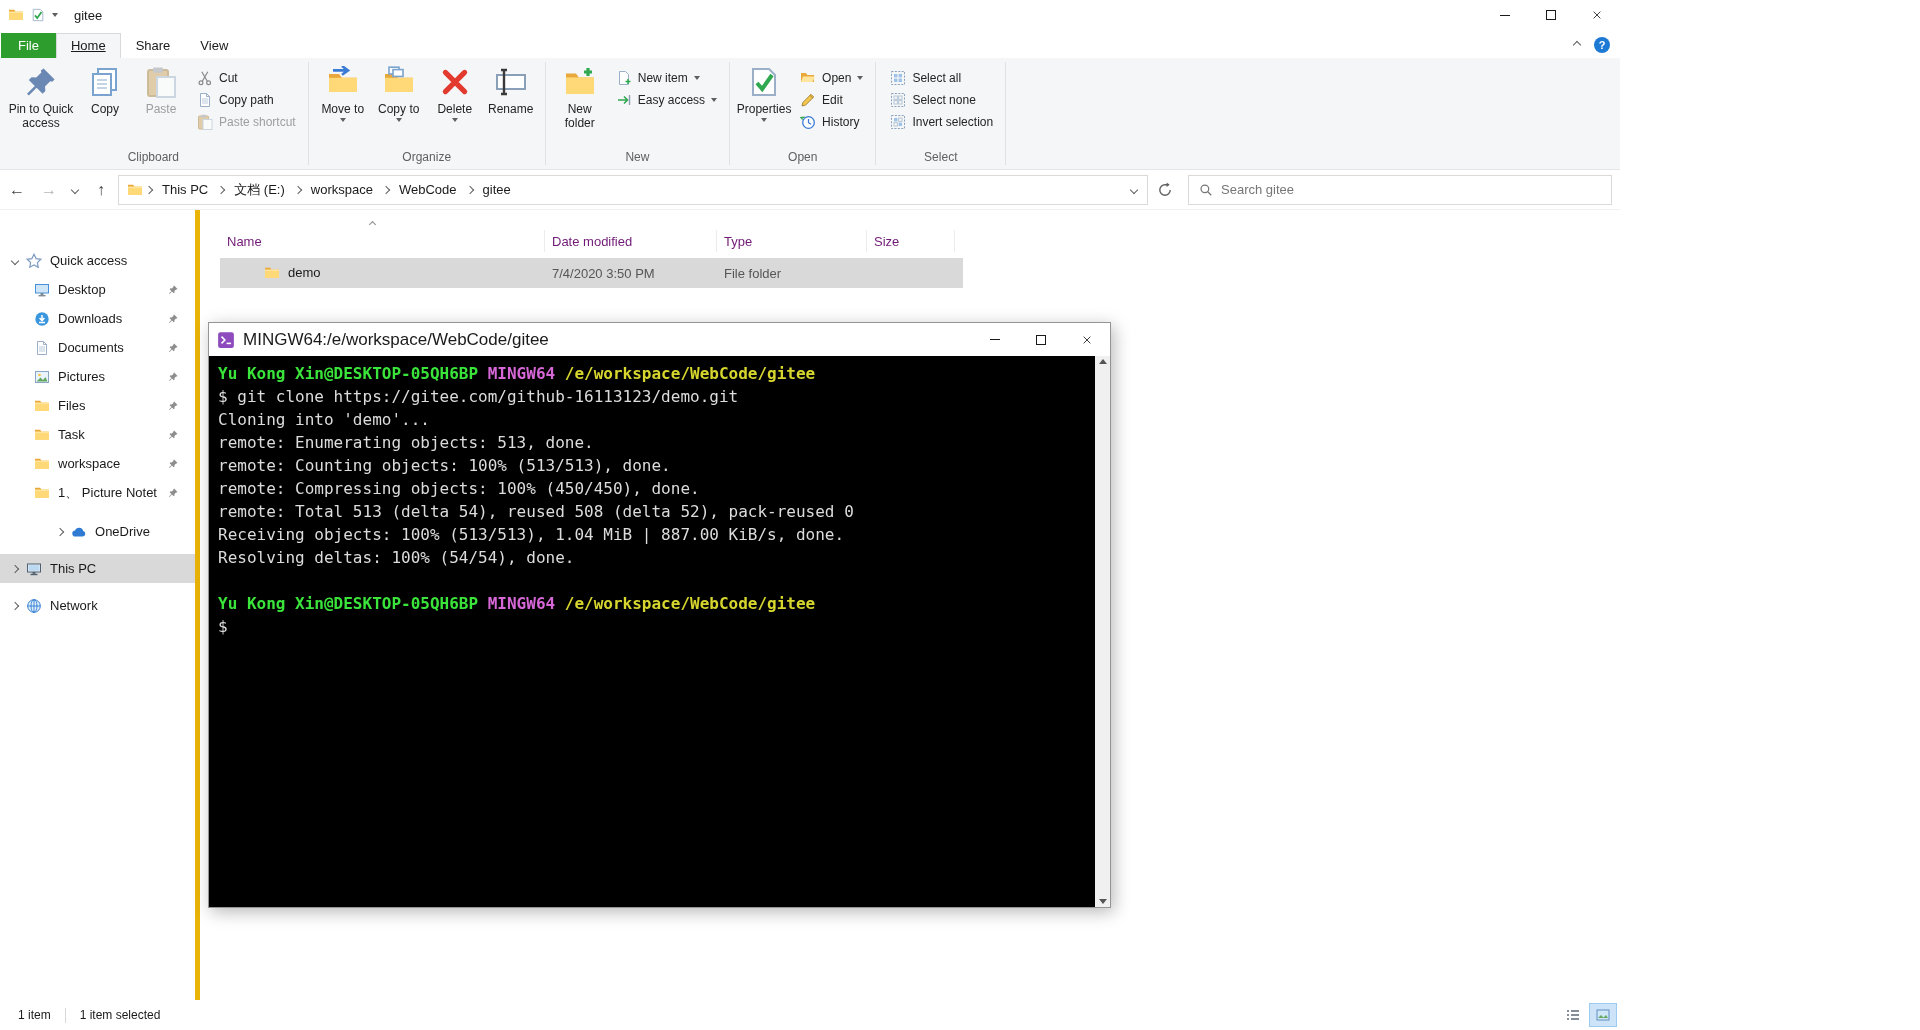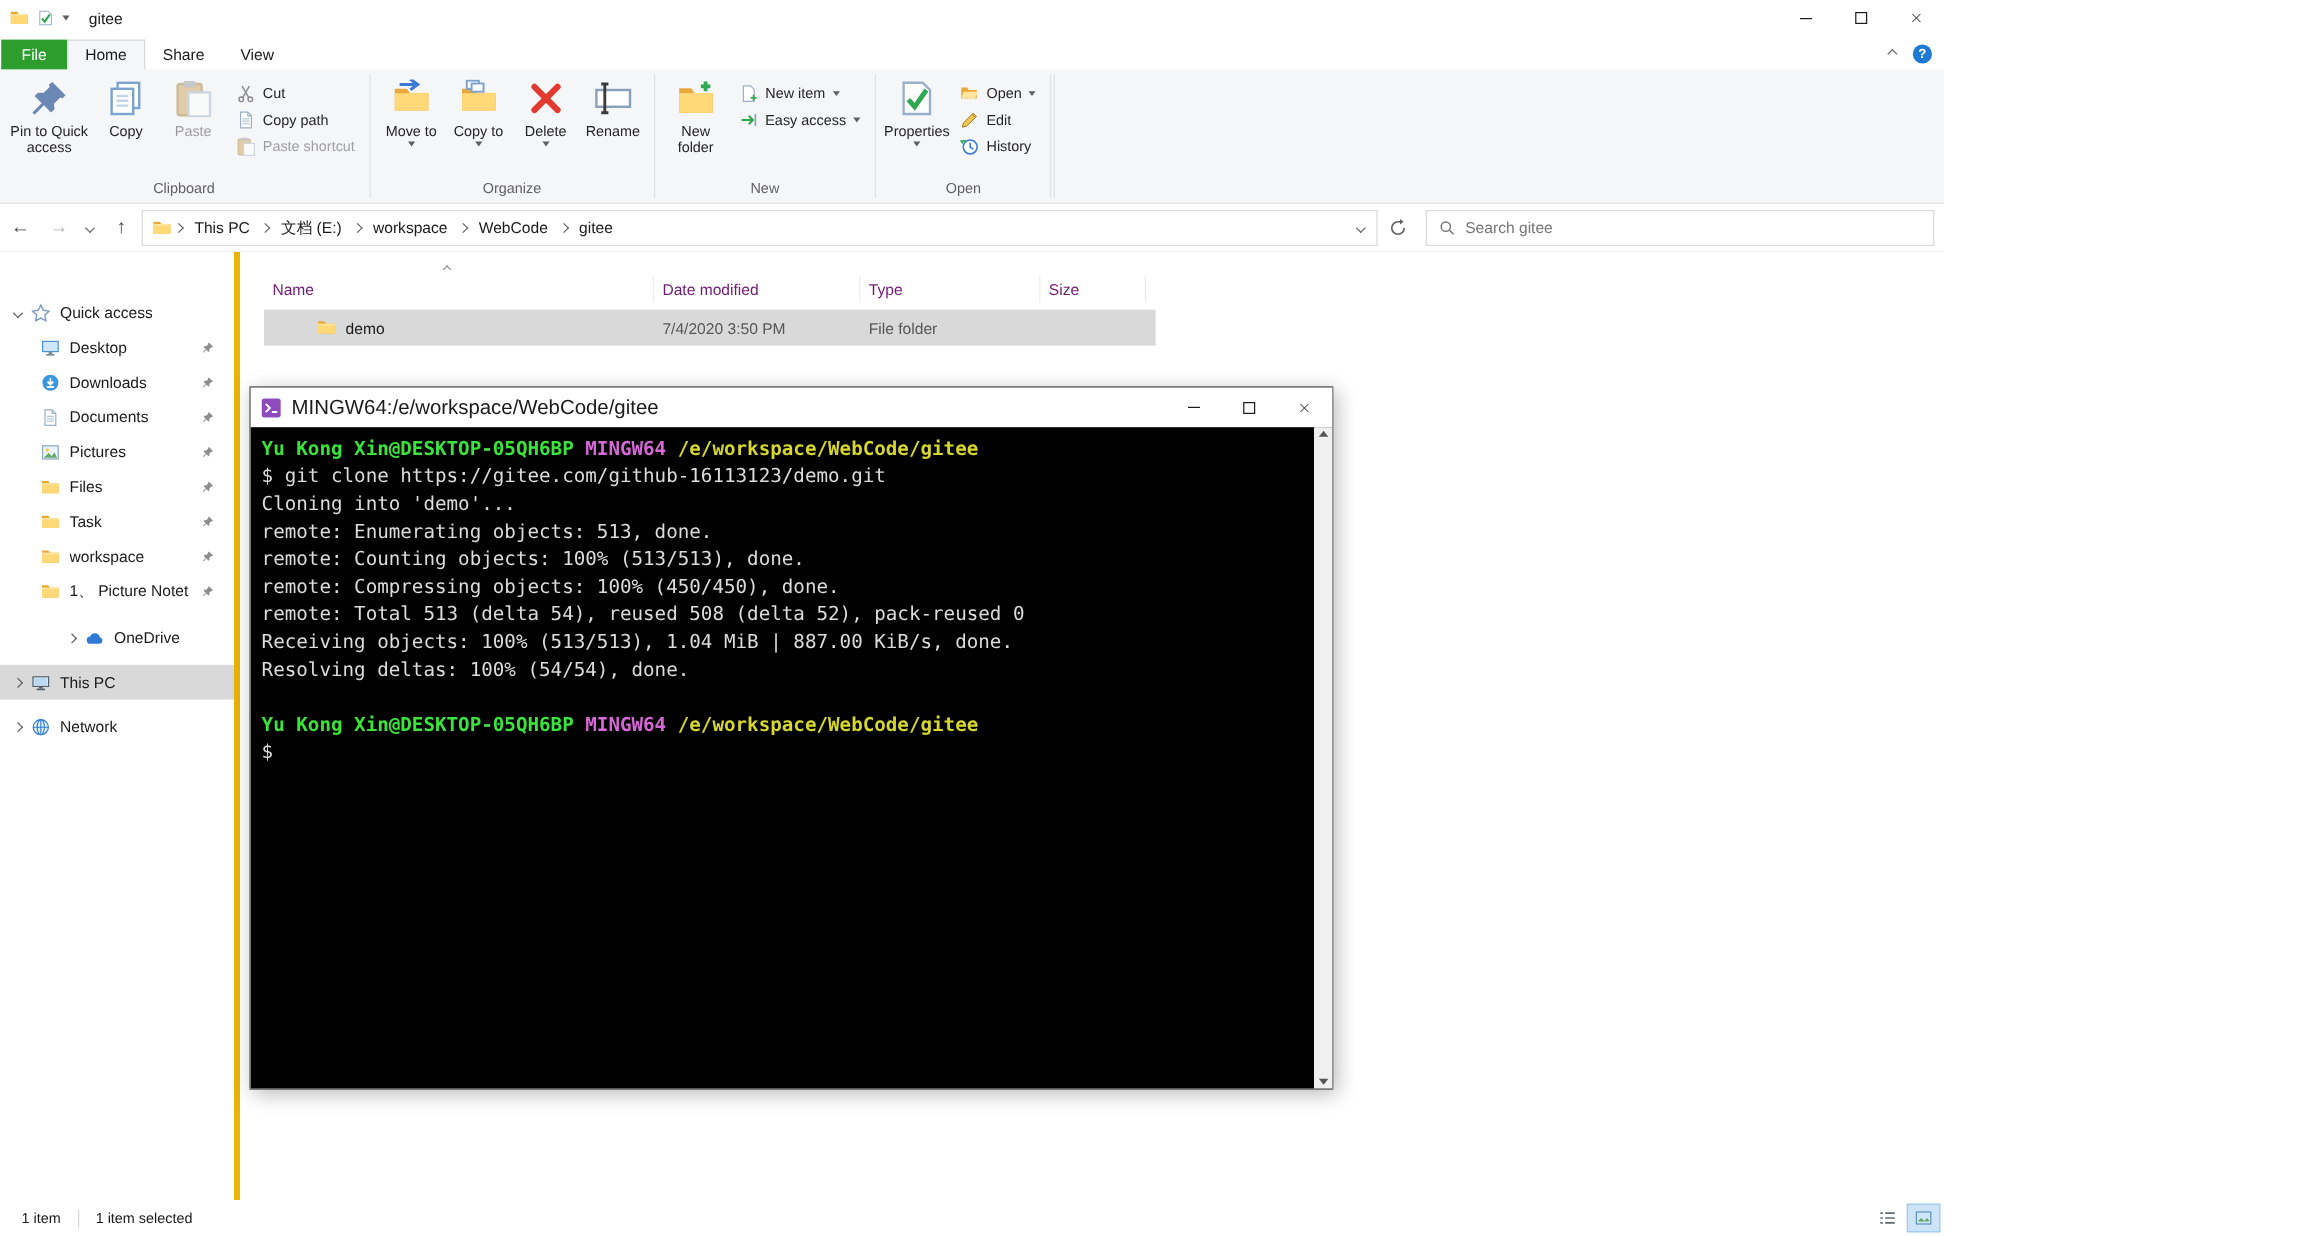--- a/index.html
+++ b/index.html
@@ -21,21 +21,21 @@
   .dd-down { width:0; height:0; border-left:3.5px solid transparent; border-right:3.5px solid transparent; border-top:4px solid #5f5f5f; display:inline-block; }
   .chev { display:inline-block; width:6px; height:6px; border-right:1.4px solid #5f5f5f; border-bottom:1.4px solid #5f5f5f; }
   .chev.right { transform:rotate(-45deg); }
   .chev.down { transform:rotate(45deg); }
   .chev.up { transform:rotate(-135deg); }
 
   
   .tabrow { height:28px; display:flex; align-items:flex-end; background:#fff; flex:none; }
   .file-tab { background:#2d9e2d; color:#fff; font-size:13px; padding:5px 17px; margin-left:1px; }
   .tab { font-size:13px; padding:5px 15px; color:#1a1a1a; }
-  .tab.active { background:#f5f6f7; border:1px solid #d8d9da; border-bottom:none; padding:4px 14px 5px; }
+  .tab.active { background:#f5f6f7; border:1px solid #d8d9da; border-bottom:none; padding:4px 14px 5px;text-decoration:underline; }
   .tab-right { margin-left:auto; display:flex; align-items:center; gap:14px; padding:0 10px 5px 0; }
   .help-circle { width:16px; height:16px; border-radius:50%; background:#1d7ad4; color:#fff; font-size:11px; font-weight:bold; display:flex; align-items:center; justify-content:center; }
 
   
   .ribbon { height:112px; background:#f5f6f7; border-bottom:1px solid #e4e5e6; display:flex; flex:none; }
   .rgroup { display:flex; flex-direction:column; justify-content:space-between; }
   .rg-content { display:flex; align-items:flex-start; padding:3px 5px 0; }
   .rg-label { font-size:12px; color:#606060; text-align:center; padding-bottom:5px; }
   .rsep { width:1px; background:#e0e1e2; margin:4px 1px; }
   .btn-big { width:56px; display:flex; flex-direction:column; align-items:center; padding-top:5px; }
@@ -75,21 +75,21 @@
   .fl-header { display:flex; height:34px; color:#701a75; font-size:13px; position:relative; align-items:center; }
   .fh-cell { display:flex; align-items:center; height:22px; padding-left:7px; border-right:1px solid #ececec; }
   .fh-cell.name { width:325px; position:relative; }
   .fh-cell.date { width:172px; }
   .fh-cell.type { width:150px; }
   .fh-cell.size { width:88px; }
   .sort { position:absolute; top:-8px; left:150px; width:5px; height:5px; border-width:1.2px; border-color:#8a8a8a; }
   .fl-row { display:flex; align-items:center; height:30px; width:743px; font-size:13px; }
   .fl-row.selected { background:#d9d9d9; }
   .fc { padding-left:7px; }
-  .fc.name { display:flex; align-items:center; gap:8px; width:325px; color:#1a1a1a;padding-left:44px; }
+  .fc.name { display:flex; align-items:flex-start; gap:8px; width:325px; color:#1a1a1a;padding-left:44px; }
   .fc.date { width:172px; color:#565656; }
   .fc.type { width:150px; color:#565656; }
   .fc.size { width:88px; color:#565656; }
 
   
   .terminal { position:absolute; left:208px; top:112px; width:903px; height:586px; border:1px solid #959595; background:#000; box-shadow:3px 4px 16px rgba(0,0,0,.28); display:flex; flex-direction:column; z-index:20; }
   
   .term-titlebar { height:33px; background:#fff; display:flex; align-items:center; padding-left:8px; flex:none; }
   .term-title { font-size:17px; margin-left:8px; }
   .term-body { flex:1; display:flex; min-height:0; }
@@ -448,20 +448,45 @@
                 <use href="#i-history"></use>
               </svg>
               <span>History</span>
             </div>
         </div>
       </div>
       <div class="rg-label">Open</div>
     </div>
     <div class="rsep"></div>
 
+    <div class="rgroup">
+      <div class="rg-content">
+        <div class="small-col">
+          <div class="btn-small">
+              <svg class="ic16">
+                <use href="#i-selall"></use>
+              </svg>
+              <span>Select all</span>
+            </div>
+          <div class="btn-small">
+              <svg class="ic16">
+                <use href="#i-selnone"></use>
+              </svg>
+              <span>Select none</span>
+            </div>
+          <div class="btn-small">
+              <svg class="ic16">
+                <use href="#i-selinv"></use>
+              </svg>
+              <span>Invert selection</span>
+            </div>
+        </div>
+      </div>
+      <div class="rg-label">Select</div>
+    </div>
     <div class="rsep"></div>
   </div>
 
   <div class="addrrow">
     <span class="nav-btn">←</span>
     <span class="nav-btn disabled">→</span>
     <span class="nav-btn narrow">
         <span class="chev down"></span>
       </span>
     <span class="nav-btn">↑</span>

